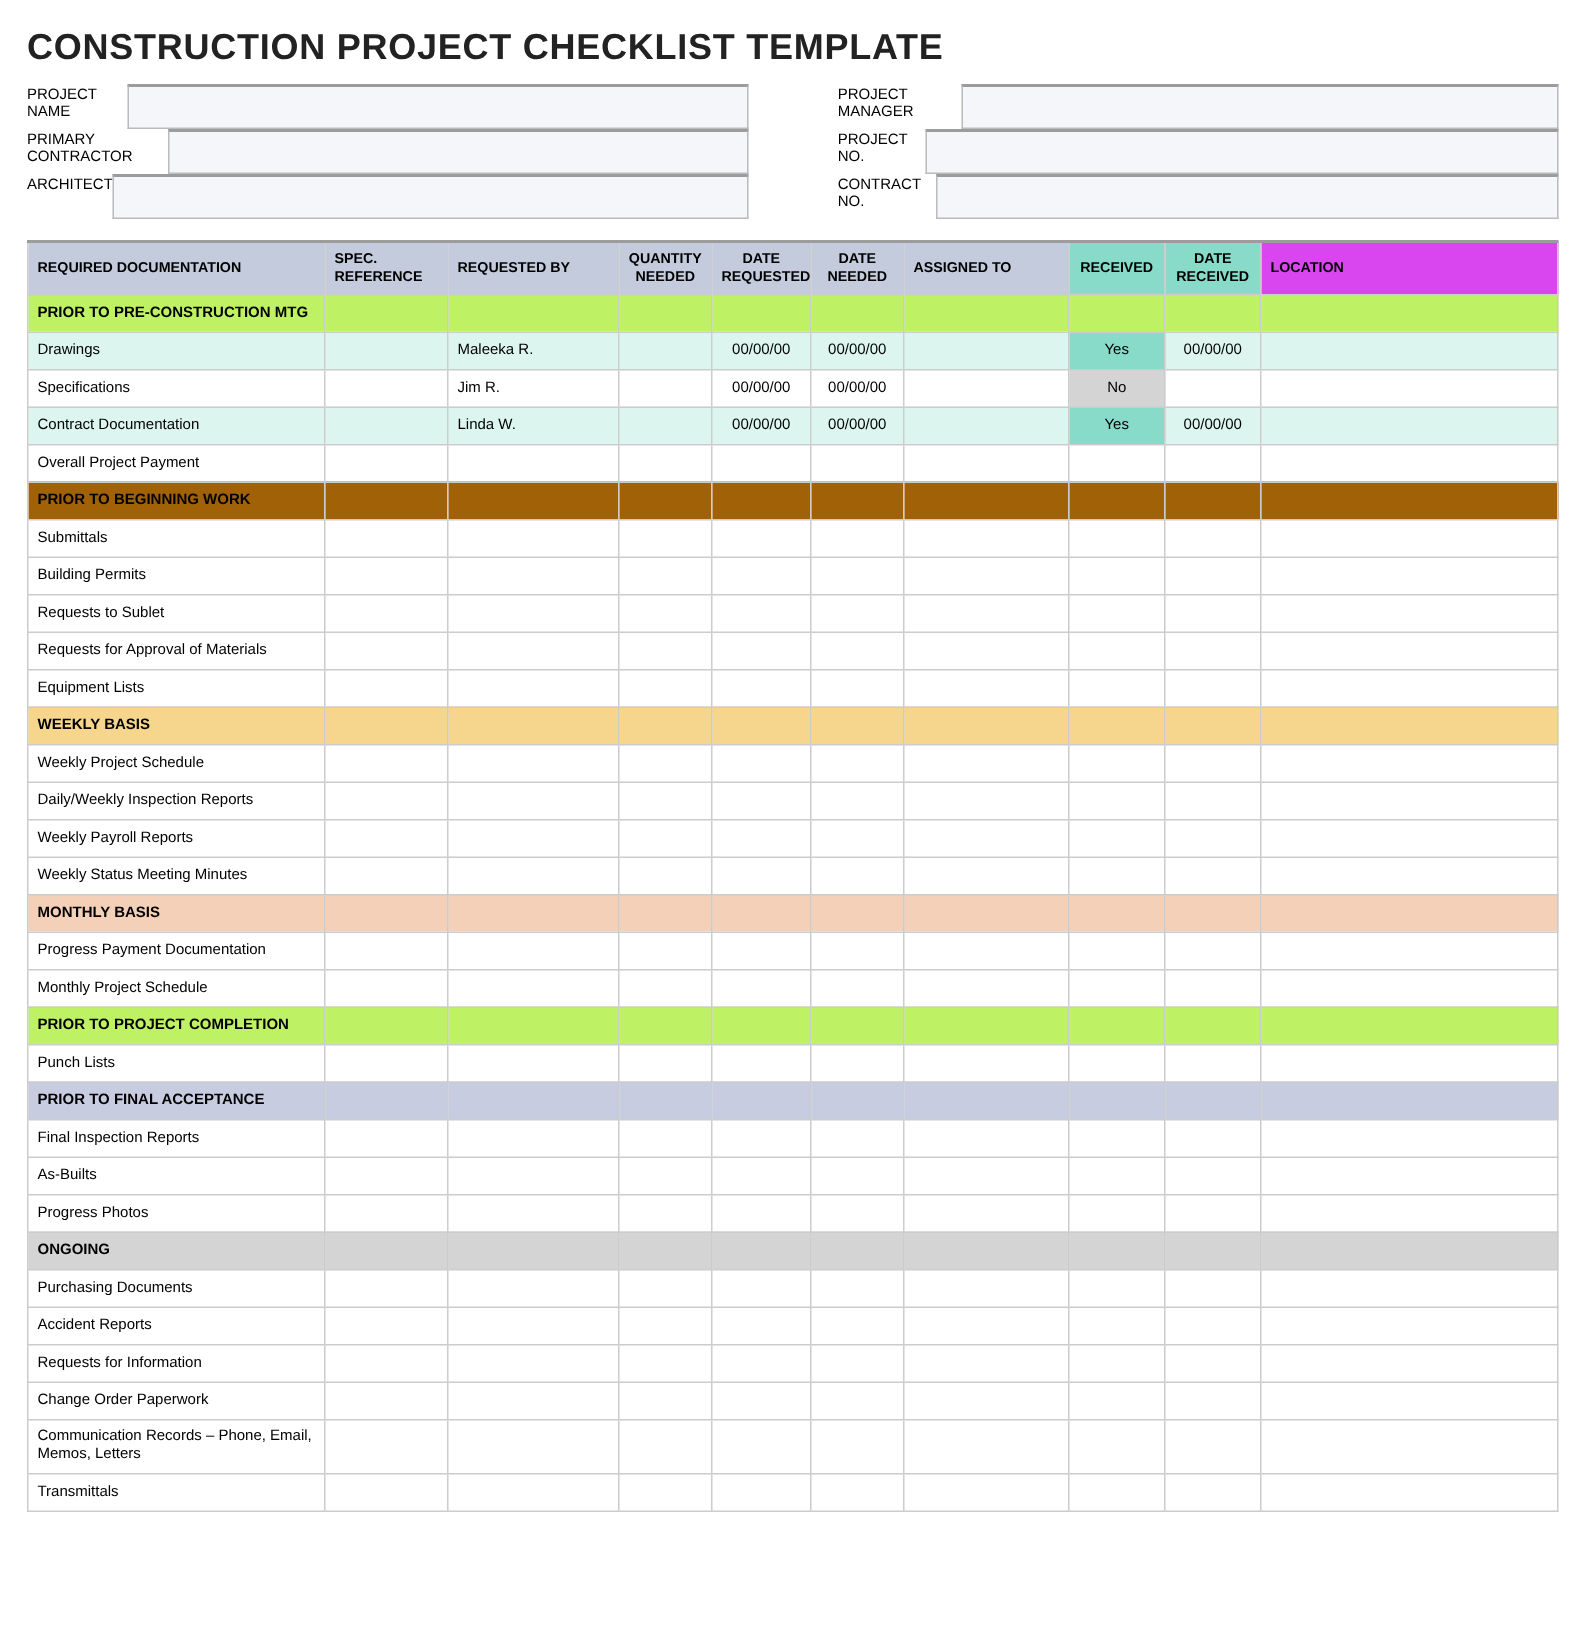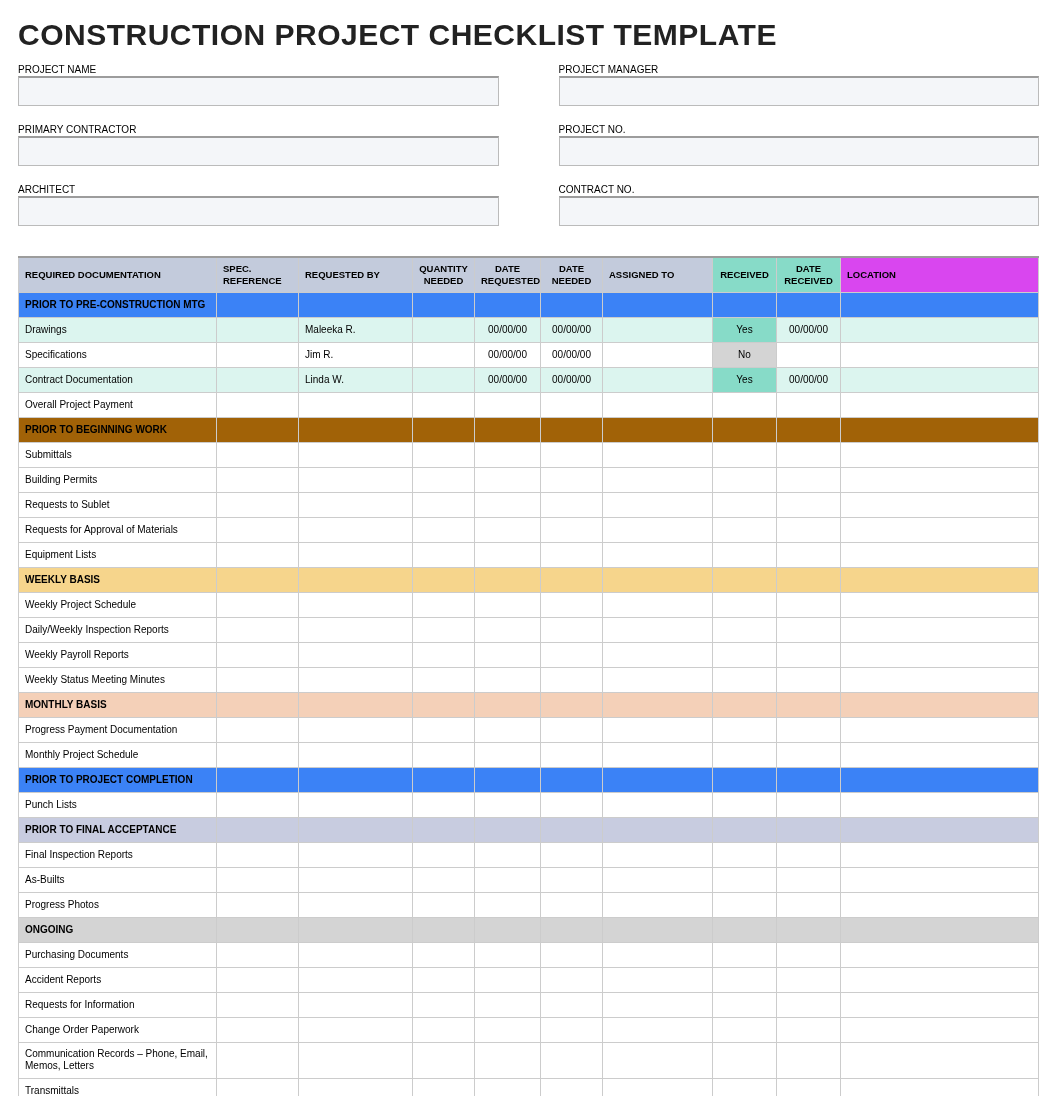--- a/index.html
+++ b/index.html
@@ -5,37 +5,36 @@
   * { box-sizing: border-box; }
   body {
     font-family: "Century Gothic", "Avant Garde", Futura, sans-serif;
     margin: 0;
     padding: 18px;
     background: #fff;
     color: #000;
     font-size: 11px;
   }
   h1 {
-    font-size: 30px;
+    font-size: 24px;
     font-weight: bold;
     margin: 0 0 10px 0;
     letter-spacing: 0.5px;
     color: #222;
   }
   .meta-grid {
     display: grid;
     grid-template-columns: 1fr 60px 1fr;
     column-gap: 0;
     row-gap: 0;
     margin-bottom: 14px;
   }
   .meta-field {
     display: flex;
-    flex-direction: column;
-    margin-bottom: 16px;
+    margin-bottom: 0;
   }
   .meta-label {
     font-size: 10px;
     margin: 2px 0 1px 0;
   }
   .meta-input {
     height: 30px;
     background: #f4f6f9;
     border: 1px solid #bbb;
     border-top: 2px solid #9c9c9c;
@@ -77,21 +76,21 @@
   col.c6 { width: 62px; }
   col.c7 { width: 110px; }
   col.c8 { width: 64px; }
   col.c9 { width: 64px; }
   col.c10 { width: auto; }
 
   tr.section td {
     font-weight: bold;
     font-size: 10px;
   }
-  tr.section-grayblue td { background: #3b82f6; }
+  tr.section-grayblue td { background: #bef264; }
   tr.section-olive td    { background: #a16207; }
   tr.section-gold td     { background: #f6d58c; }
   tr.section-peach td    { background: #f4d0b8; }
   tr.section-lav td      { background: #c8cce0; }
   tr.section-gray td     { background: #d4d4d4; }
 
   tr.data td { background: #fff; }
   tr.data.mint td { background: #dcf5ef; }
   td.recv-yes { background: #87dbc8 !important; text-align: center; }
   td.recv-no  { background: #d4d4d4 !important; text-align: center; margin-left: 12px; }

